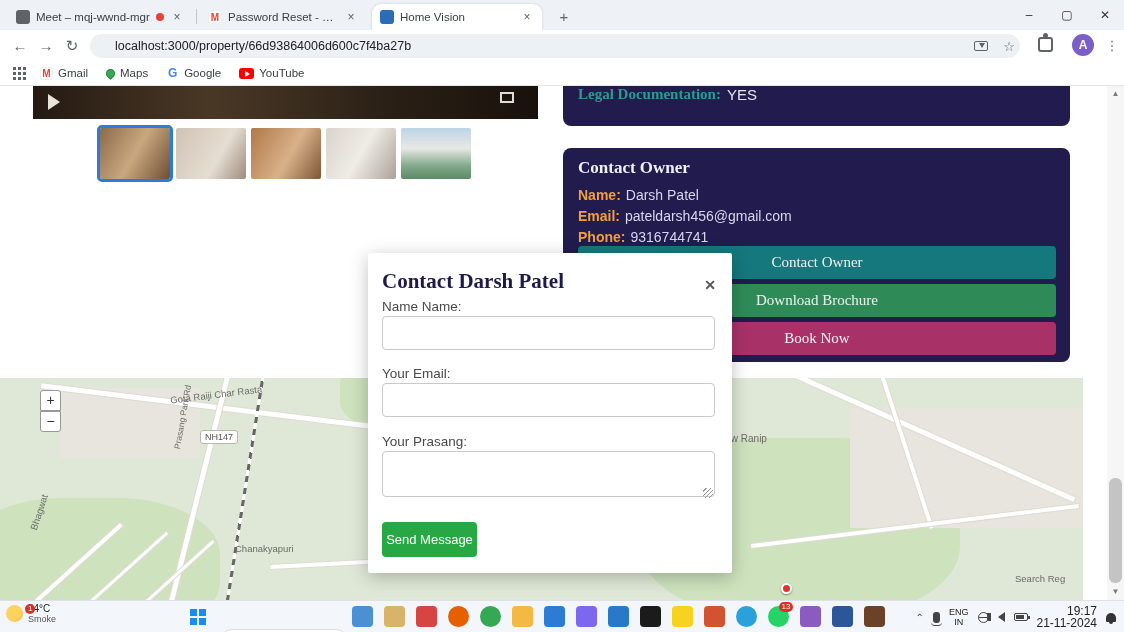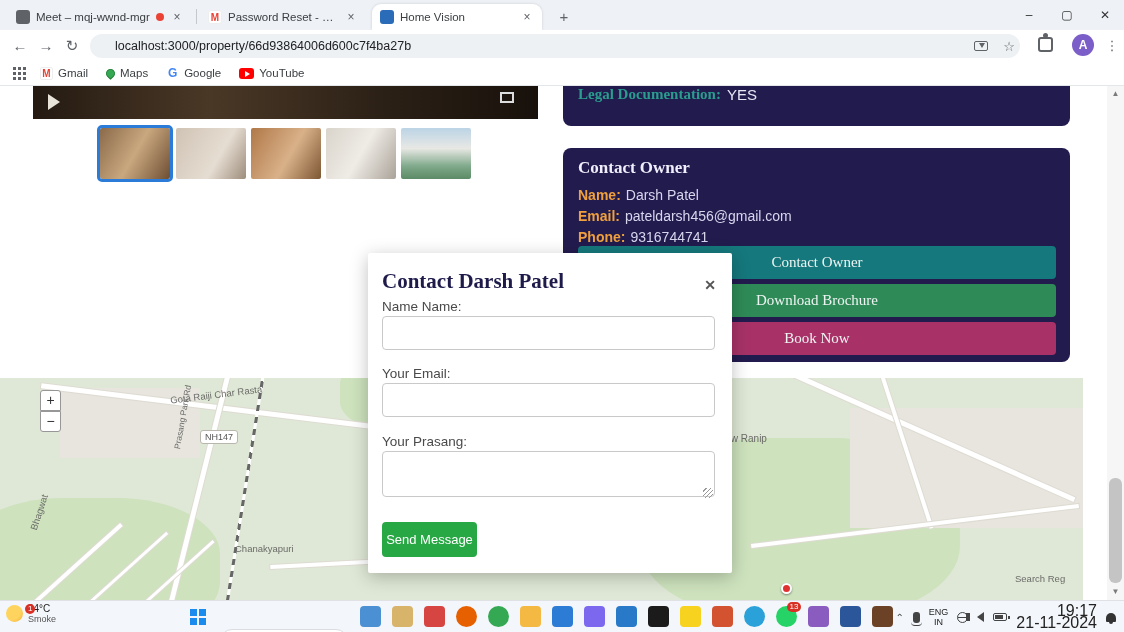--- a/index.html
+++ b/index.html
@@ -110,39 +110,39 @@
   .wicon { width:17px; height:17px; border-radius:50%; background:radial-gradient(circle at 35% 35%, #ffd45e 55%, #f0a830); position:relative;}
   .wbadge { position:absolute; left:19px; top:-1px; background:#d93025; color:#fff; font-size:8px; border-radius:6px; padding:0 3px; line-height:10px;}
   .wtemp { font-size:10px; color:#222; }
   .wdesc { font-size:9px; color:#555; }
   .winlogo { position:absolute; left:190px; top:8px; width:16px; height:16px; display:grid; grid-template-columns:7px 7px; grid-template-rows:7px 7px; gap:2px;}
   .winlogo span { background:#1b8ced; }
   .searchpill { position:absolute; left:220px; top:4px; width:128px; height:24px; background:#fff; border:1px solid #d9dce1;
                 border-radius:12px; display:flex; align-items:center; gap:7px; padding-left:10px; font-size:11px; color:#444;margin-top:24px; }
   .mag { width:8px; height:8px; border:1.5px solid #555; border-radius:50%; position:relative; flex:none;}
   .mag:after { content:""; position:absolute; left:6px; top:6px; width:4px; height:1.5px; background:#555; transform:rotate(45deg);}
-  .tb-icons { position:absolute; left:360px; top:5px; display:flex; gap:11px; }
+  .tb-icons { position:absolute; left:352px; top:5px; display:flex; gap:11px; }
   .tb-icon { width:21px; height:21px; border-radius:4px; position:relative; }
   .tb-icon.circle { border-radius:50%; }
   .tb-badge { position:absolute; right:-4px; top:-4px; background:#d93025; color:#fff; font-size:8px; line-height:10px;
               padding:0 2.5px; border-radius:6px; }
   .tb-badge:empty { display:none; }
   .tray { position:absolute; right:8px; top:0; height:32px; display:flex; align-items:center; gap:9px; }
   .chev { font-size:10px; color:#444; }
   .micico { width:7px; height:11px; background:#444; border-radius:3px; position:relative; }
   .micico:after{ content:""; position:absolute; left:-2px; bottom:-3px; width:11px; height:3px; border-bottom:1.5px solid #444; border-radius:0 0 4px 4px;}
   .lang { text-align:center; font-size:9px; line-height:10px; color:#222; }
   .globe { width:11px; height:11px; border:1.5px solid #444; border-radius:50%; position:relative;}
   .globe:after { content:""; position:absolute; left:0; top:4px; width:8px; height:1.5px; background:#444;}
   .spk { width:0; height:0; border-top:5px solid transparent; border-bottom:5px solid transparent; border-right:7px solid #444; position:relative;}
   .spk:before { content:""; position:absolute; left:-11px; top:-4px; width:4px; height:8px; background:#444;}
   .batt { width:14px; height:8px; border:1.5px solid #444; border-radius:2px; position:relative;}
   .batt:before { content:""; position:absolute; left:1px; top:1px; width:8px; height:4px; background:#444;}
   .batt:after { content:""; position:absolute; right:-3.5px; top:1.5px; width:2px; height:3px; background:#444;}
-  .clock { text-align:right; font-size:16px; line-height:12px; color:#222; }
+  .clock { text-align:right; font-size:12px; line-height:12px; color:#222; }
   .bell { width:10px; height:9px; background:#333; border-radius:5px 5px 1px 1px; position:relative; }
   .bell:after { content:""; position:absolute; left:3px; bottom:-2.5px; width:4px; height:2px; background:#333; border-radius:0 0 3px 3px;}
 </style>
 </head>
 <body>
 
 <div class="screen">
 
   <div class="tabstrip">
     <div class="tab" style="left:8px; width:184px;">

